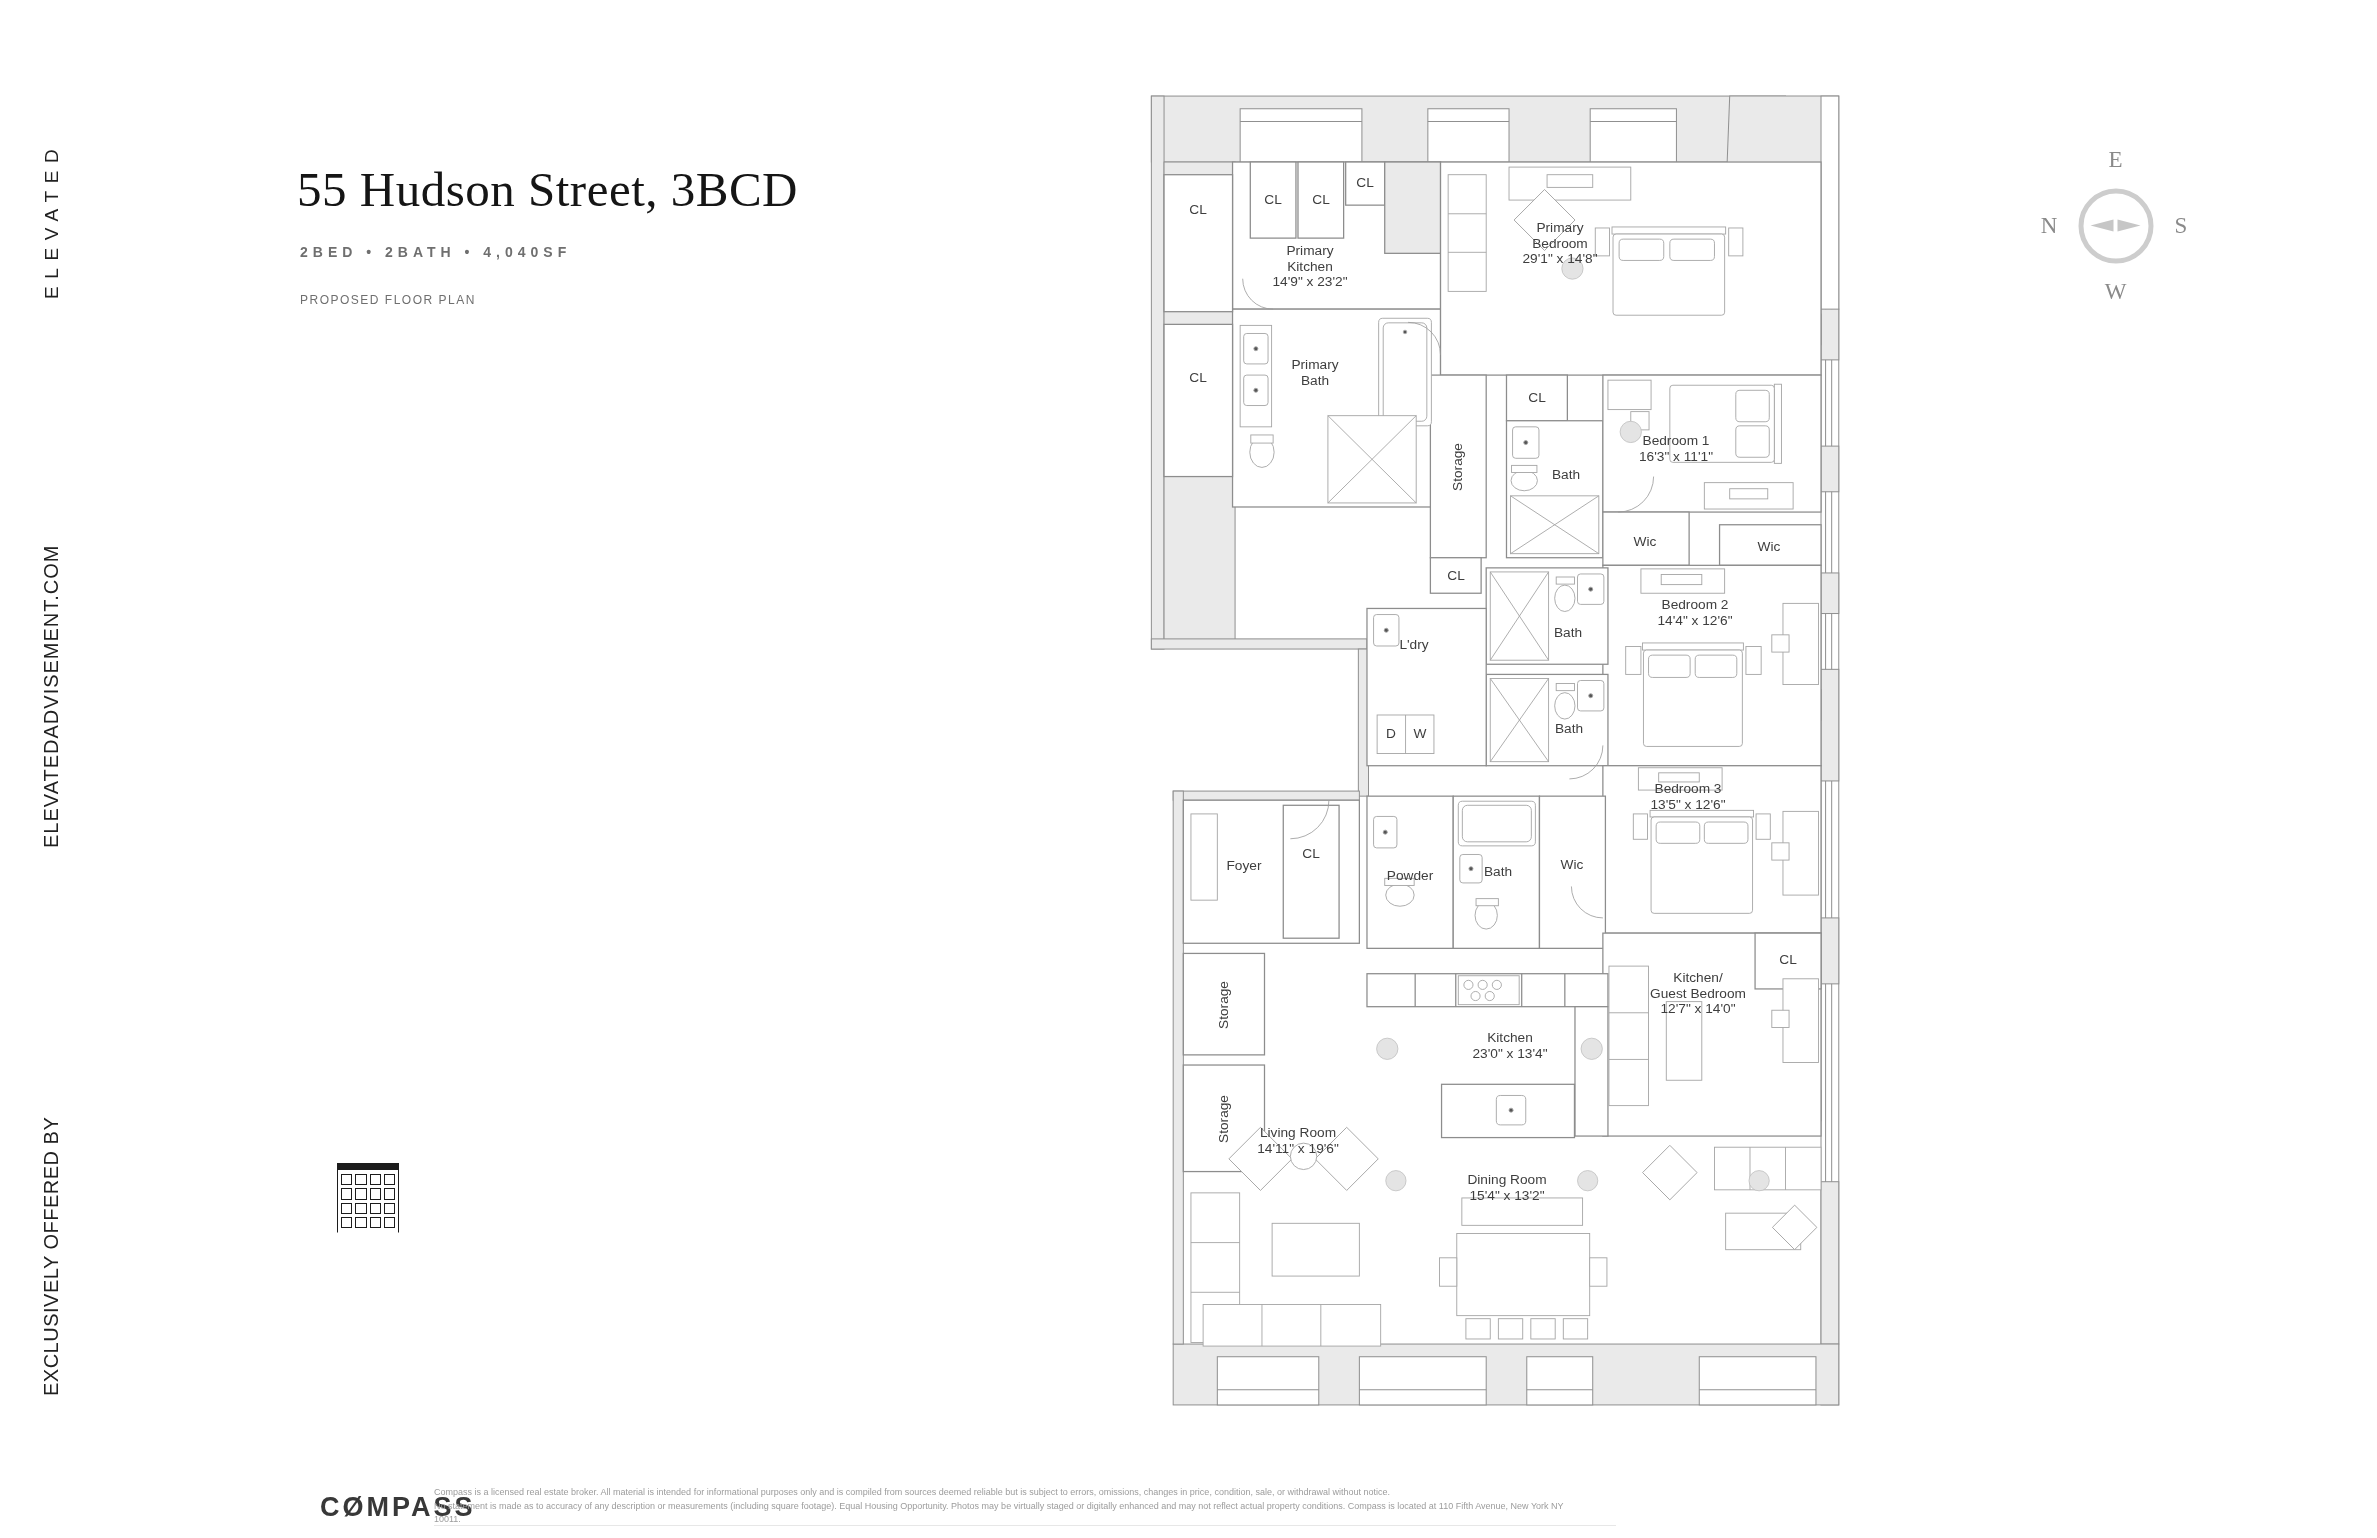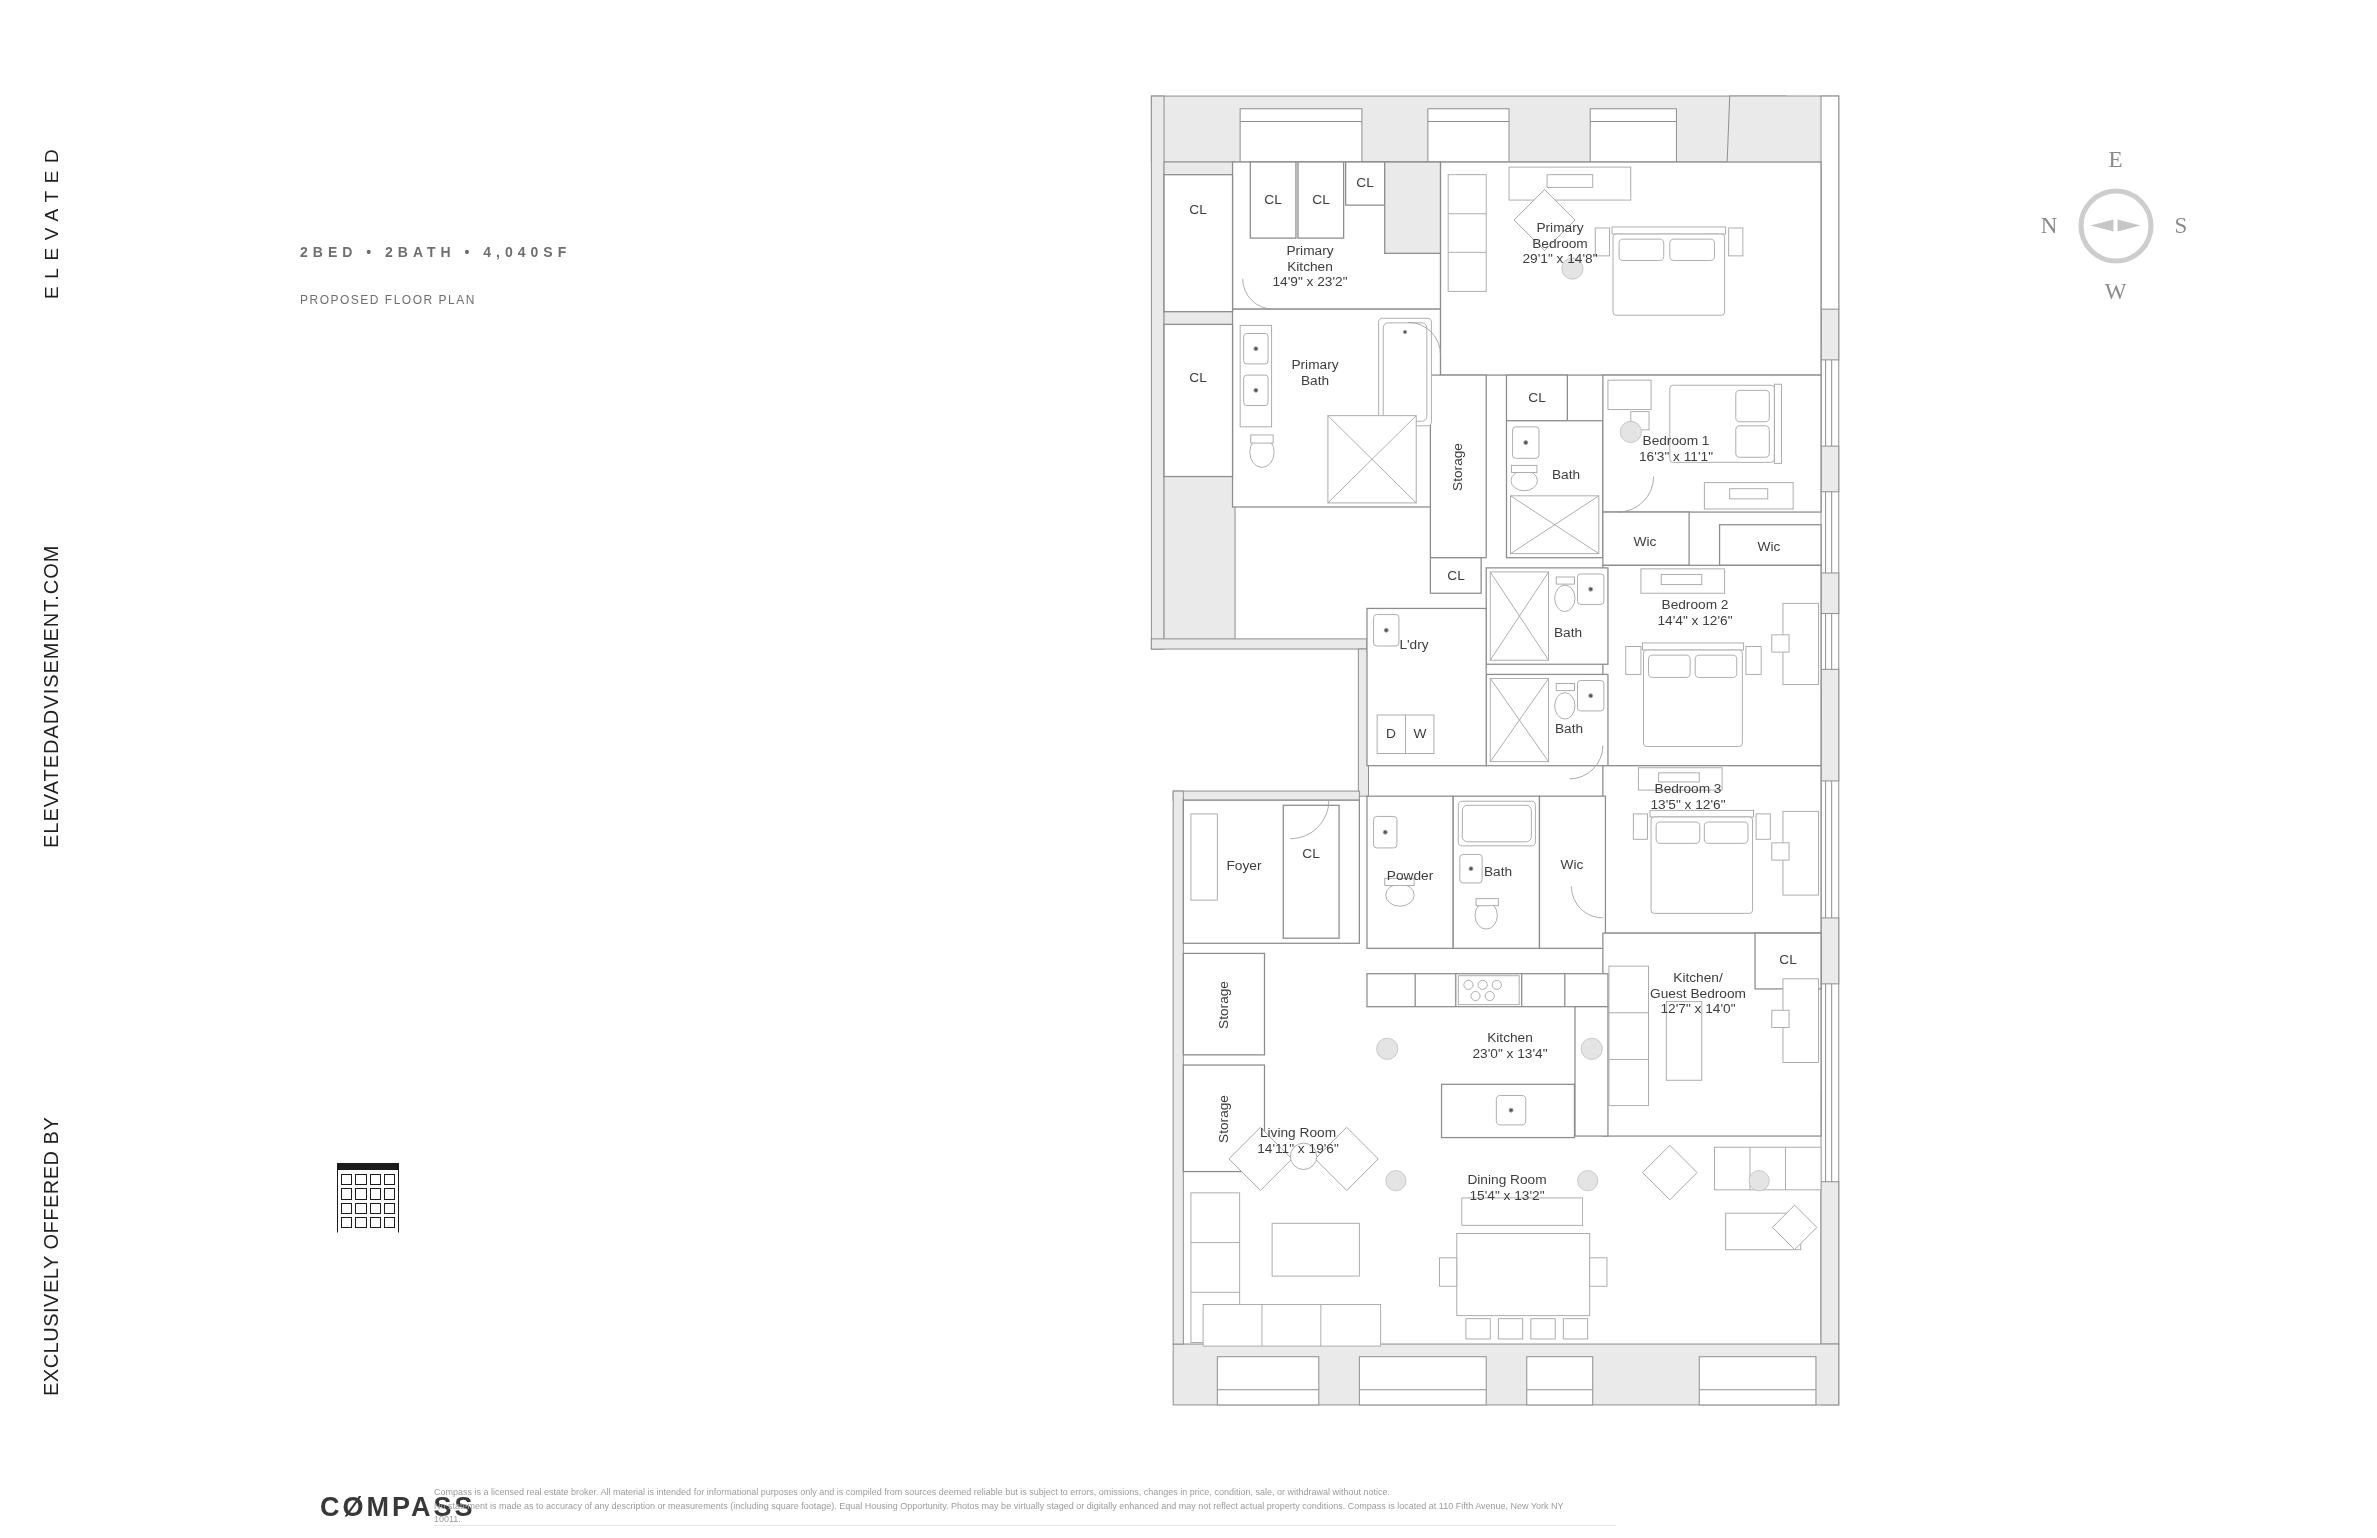--- a/index.html
+++ b/index.html
@@ -57,20 +57,21 @@
 </style>
 </head>
 <body>
 
 <div class="page">
 
   <div class="vtext v-brand" style="left:41px;top:299px;">ELEVATED</div>
   <div class="vtext v-site" style="left:40px;top:848px;">ELEVATEDADVISEMENT.COM</div>
   <div class="vtext v-offer" style="left:40px;top:1396px;">EXCLUSIVELY OFFERED BY</div>
 
+  <div class="title">55 Hudson Street, 3BCD</div>
   <div class="specs">2BED • 2BATH • 4,040SF</div>
   <div class="plantype">PROPOSED FLOOR PLAN</div>
 
   <div class="bldg">
     <span></span>
       <span></span>
       <span></span>
       <span></span>
     <span></span>
       <span></span>

